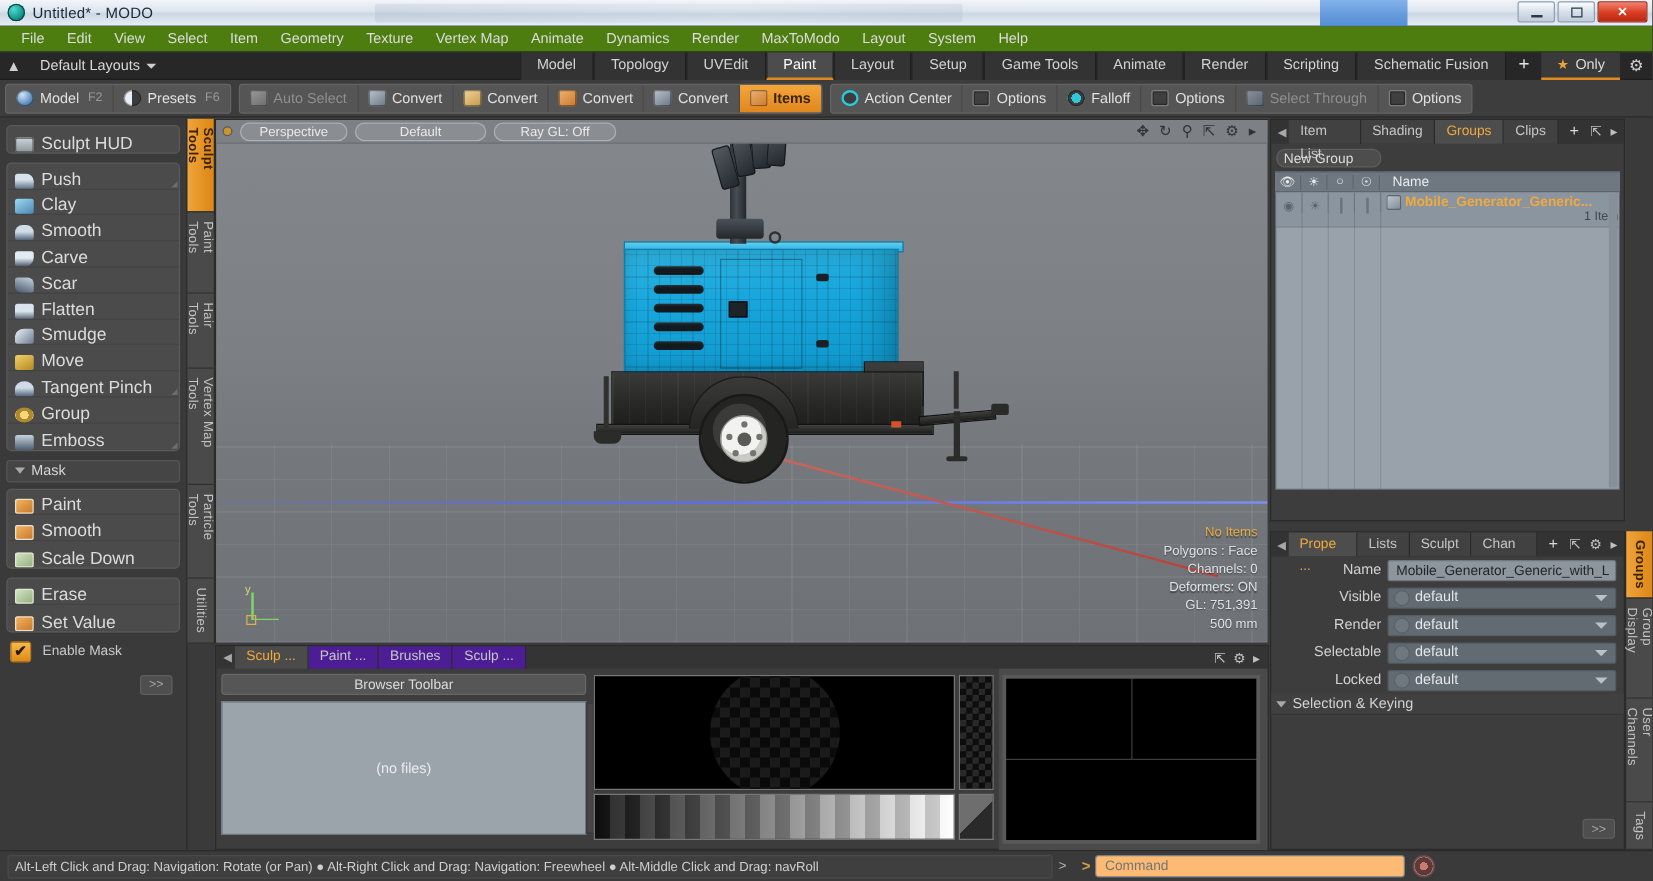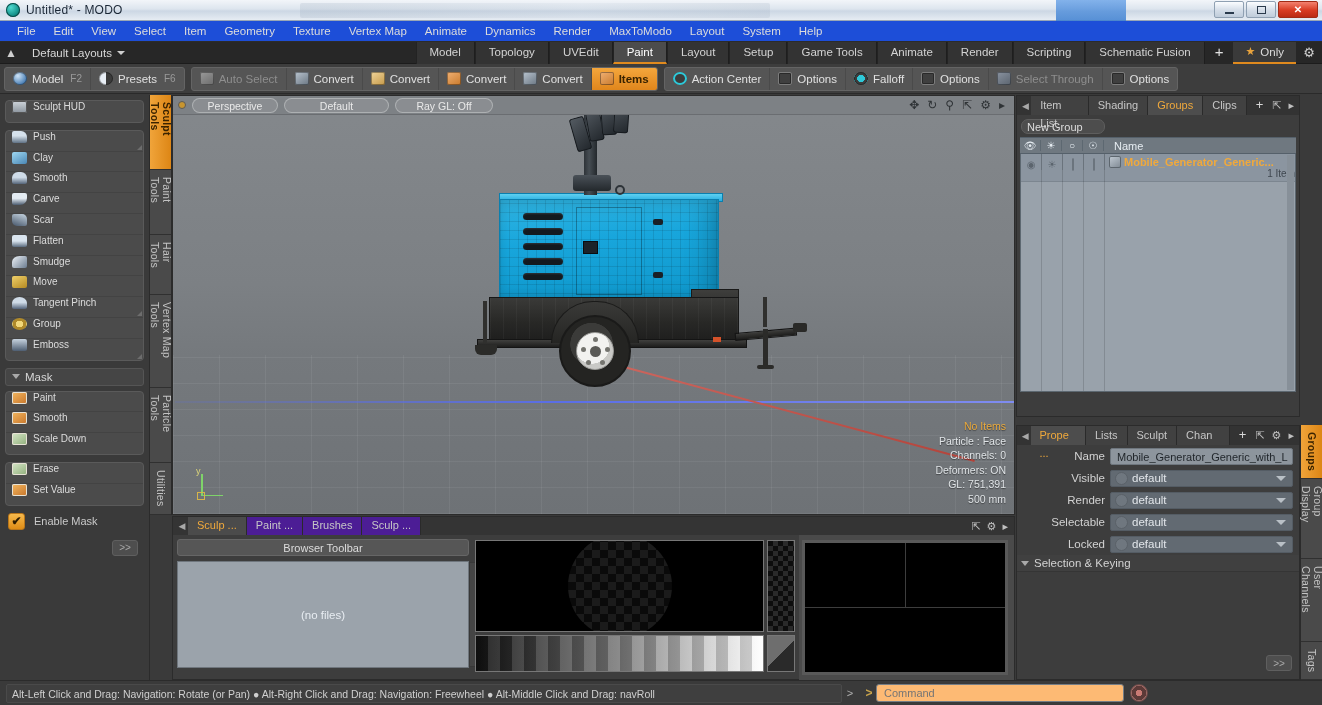--- a/index.html
+++ b/index.html
@@ -50,21 +50,21 @@
   .winbtn.close {
     background: linear-gradient(180deg,#f3826f,#d83b22 55%,#bb2a14);
     border-color:#a12b16; color:#fff; width:40px; font-weight:bold;
   }
   .glyph-min { width:9px; height:2px; background:#2a3a4c; margin-top:6px; }
   .glyph-max { width:9px; height:8px; border:1px solid #2a3a4c; }
 
   
   .menubar {
     position:absolute; top:21px; left:0; width:1322px; height:21px;
-    background:#1d4ed8; border-bottom:1px solid #2b2b2b;
+    background:#4d7c0f; border-bottom:1px solid #2b2b2b;
     display:flex; align-items:center; padding-left:8px;
   }
   .menuitem {
     padding:0 9px; height:21px; line-height:21px; font-size:11.5px; color:#dcdcdc;
     cursor:default;
   }
 
   
   .layoutbar {
     position:absolute; top:42px; left:0; width:1322px; height:22px;
@@ -139,22 +139,22 @@
   .leftpanel {
     position:absolute; top:95px; left:0; width:150px; height:585px;
     background:#3a3a3a; border-right:1px solid #2b2b2b;
   }
   .lp-inner { padding:5px; }
   .toolgroup {
     background:#4b4b4b; border:1px solid #5a5a5a; border-radius:4px; margin-bottom:7px;
     overflow:hidden;
   }
   .toolrow {
-    display:flex; align-items:flex-start; gap:6px; height:20.8px; padding:0 6px;
-    border-bottom:1px solid #434343; font-size:10px; color:#dcdcdc; position:relative;
+    display:flex; align-items:flex-end; gap:6px; height:20.8px; padding:0 6px;
+    border-bottom:1px solid #434343; font-size:14px; color:#dcdcdc; position:relative;
   }
   .toolrow:last-child { border-bottom:none; }
   .toolrow.corner::after {
     content:''; position:absolute; right:1px; bottom:1px;
     border-left:5px solid transparent; border-bottom:5px solid #6d6d6d;
   }
   .ticon { width:15px; height:12px; flex:none; border-radius:2px; }
   .ti-hud { background:linear-gradient(180deg,#cfd5db,#8b949d); box-shadow:inset 0 0 0 1px #555; }
   .ti-push { background:linear-gradient(180deg,#d7e2ec 40%,#5f7184); border-radius:2px 6px 2px 2px; }
   .ti-clay { background:linear-gradient(150deg,#9fd8f2,#4a87b5); }
@@ -869,21 +869,21 @@
         <span>↻</span>
         <span>⚲</span>
         <span>⇱</span>
         <span>⚙</span>
         <span>▸</span>
       </span>
     </div>
 
     <div class="vp-info">
       <div class="hl">No Items</div>
-      <div>Particle : Face</div>
+      <div>Polygons : Face</div>
       <div>Channels: 0</div>
       <div>Deformers: ON</div>
       <div>GL: 751,391</div>
       <div>500 mm</div>
     </div>
   </div>
 
   <div class="browser">
     <div class="bz-tabs">
       <span class="bz-arrowtab">◀</span>

